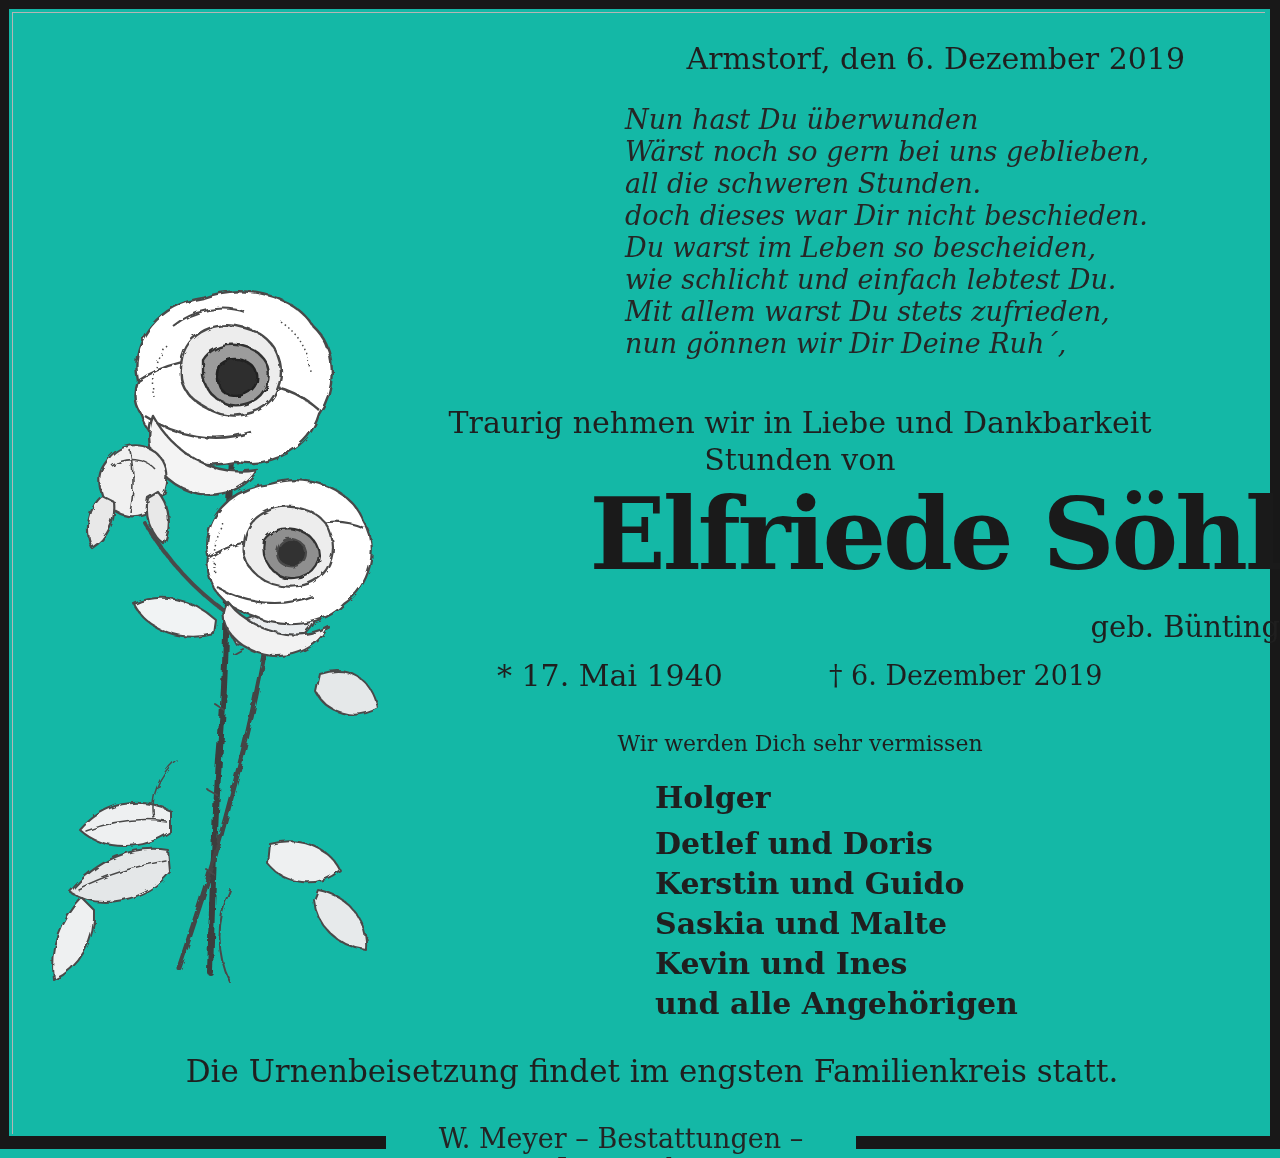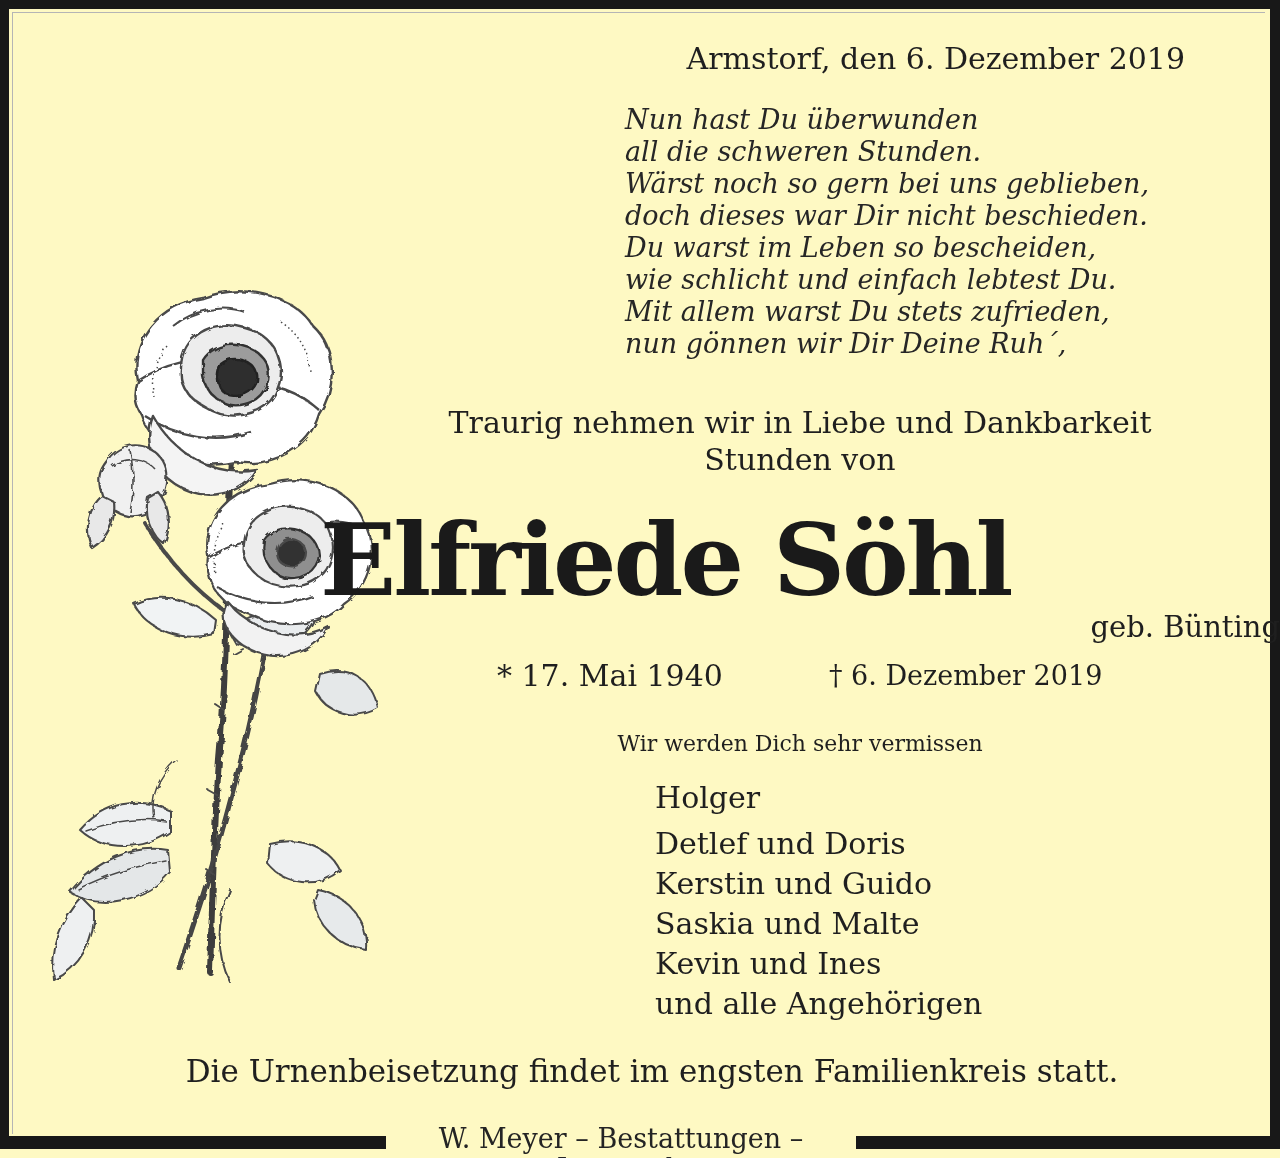--- a/index.html
+++ b/index.html
@@ -1,19 +1,19 @@
 <!DOCTYPE html>
 <html><head>
 <meta charset="utf-8">
 <style>
   html,body{margin:0;padding:0;background:#ffffff;}
   .card{
     position:relative;
     width:1280px;height:1158px;
-    background:#fef9c3;
+    background:#14b8a6;
     font-family:"DejaVu Serif","Liberation Serif",serif;
     color:#1f1f1f;
     overflow:hidden;
   }
   
   .border-top{position:absolute;top:0;left:0;right:0;height:9px;background:#181818;}
   .border-left{position:absolute;top:0;left:0;width:9px;height:1149px;background:#181818;}
   .border-right{position:absolute;top:0;right:0;width:10px;height:1149px;background:#181818;}
   .hairline-top{position:absolute;top:12px;left:12px;right:15px;height:0;border-top:1px solid #b5b5b5;}
   .hairline-left{position:absolute;top:12px;left:12px;bottom:24px;width:0;border-left:1px solid #b5b5b5;}
@@ -31,43 +31,43 @@
   .poem{
     position:absolute;top:104px;left:625px;
     font-style:italic;font-size:27px;line-height:32px;
     color:#262626;
   }
   .intro{
     position:absolute;top:404px;left:320px;width:960px;
     text-align:center;font-size:30px;line-height:37px;
   }
   .name{
-    position:absolute;top:505px;left:320px;width:960px;
-    text-align:left;font-weight:bold;font-size:100px;line-height:110px;
+    position:absolute;top:479px;left:320px;width:960px;
+    text-align:right;font-weight:bold;font-size:100px;line-height:110px;
     letter-spacing:-3px;color:#1a1a1a;white-space:nowrap;
   }
   .maiden{
     position:absolute;top:610px;left:320px;width:960px;
     text-align:right;font-size:29px;line-height:34px;
   }
   .birth{
     position:absolute;top:658px;left:497px;
     font-size:30px;line-height:36px;
   }
   .death{
     position:absolute;top:658px;left:829px;
     font-size:27px;line-height:36px;
   }
   .farewell{
     position:absolute;top:726px;left:320px;width:960px;
     text-align:center;font-size:22px;line-height:36px;
   }
   .mourners{
     position:absolute;top:778px;left:655px;
-    font-size:30px;font-weight:normal;line-height:40px;
+    font-size:30px;font-weight:bold;line-height:40px;
   }
   .mourners .m{height:40px;}
   .mourners .m:nth-child(2){margin-top:6px;}
   .burial{
     position:absolute;top:1051px;left:20px;width:1264px;
     text-align:center;font-size:31px;line-height:40px;
   }
   .rose-wrap{position:absolute;top:290px;left:20px;width:360px;height:700px;}
 </style>
 </head>
@@ -145,22 +145,22 @@
         <path d="M-30 6 C-44 18 -48 40 -40 58 C-24 48 -16 30 -18 12 Z" fill="#e8e8e8"></path>
         <path d="M26 2 C38 16 40 36 32 54 C18 44 12 26 16 8 Z" fill="#e8e8e8"></path>
       </g>
     </svg>
   </div>
 
   <div class="dateline">Armstorf, den 6. Dezember 2019</div>
 
   <div class="poem">
     <div>Nun hast Du überwunden</div>
+    <div>Wärst noch so gern bei uns geblieben,</div>
     <div>all die schweren Stunden.</div>
-    <div>Wärst noch so gern bei uns geblieben,</div>
     <div>doch dieses war Dir nicht beschieden.</div>
     <div>Du warst im Leben so bescheiden,</div>
     <div>wie schlicht und einfach lebtest Du.</div>
     <div>Mit allem warst Du stets zufrieden,</div>
     <div>nun gönnen wir Dir Deine Ruh´,</div>
   </div>
 
   <div class="intro">
     <div>Traurig nehmen wir in Liebe und Dankbarkeit</div>
     <div>Stunden von</div>

